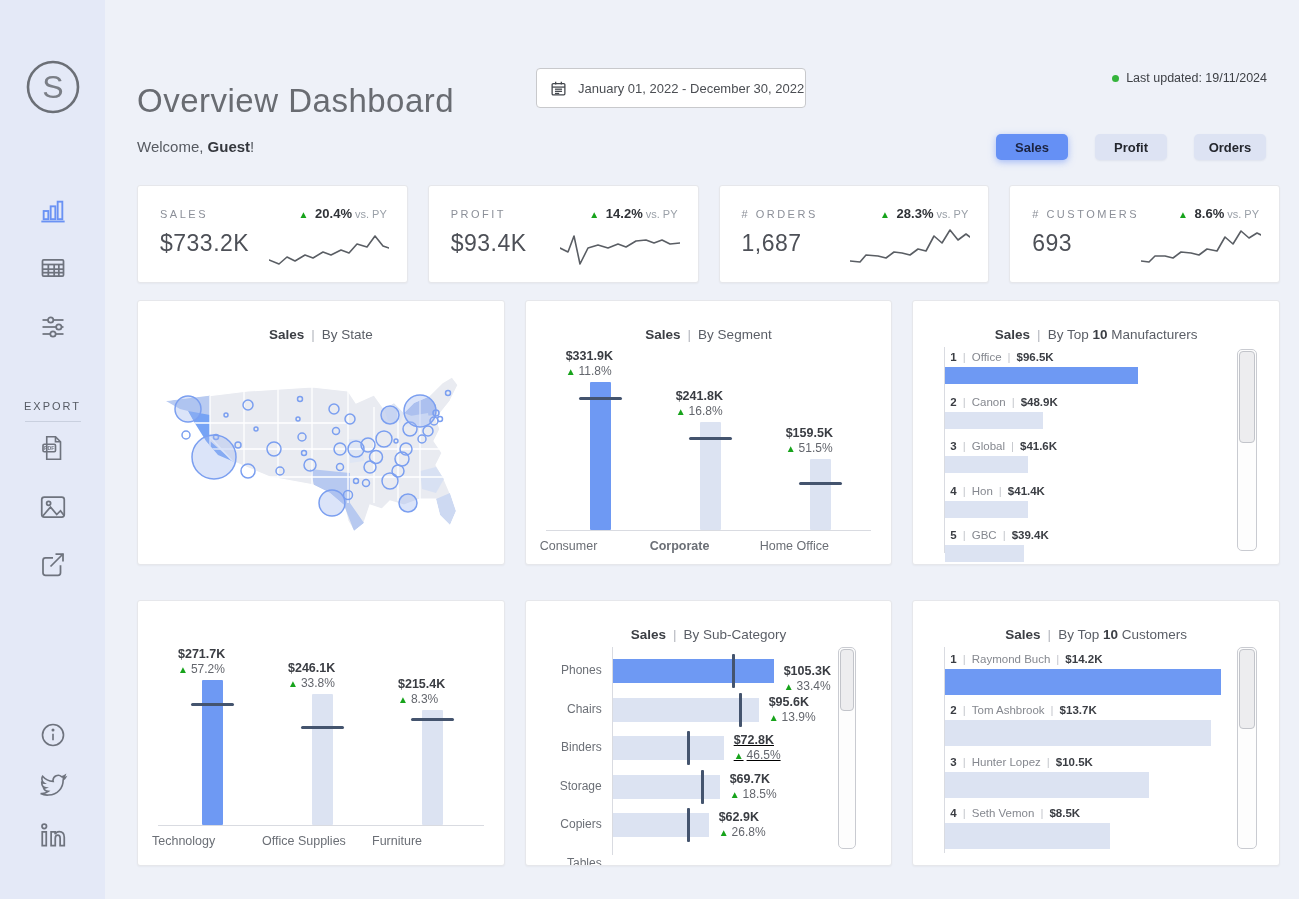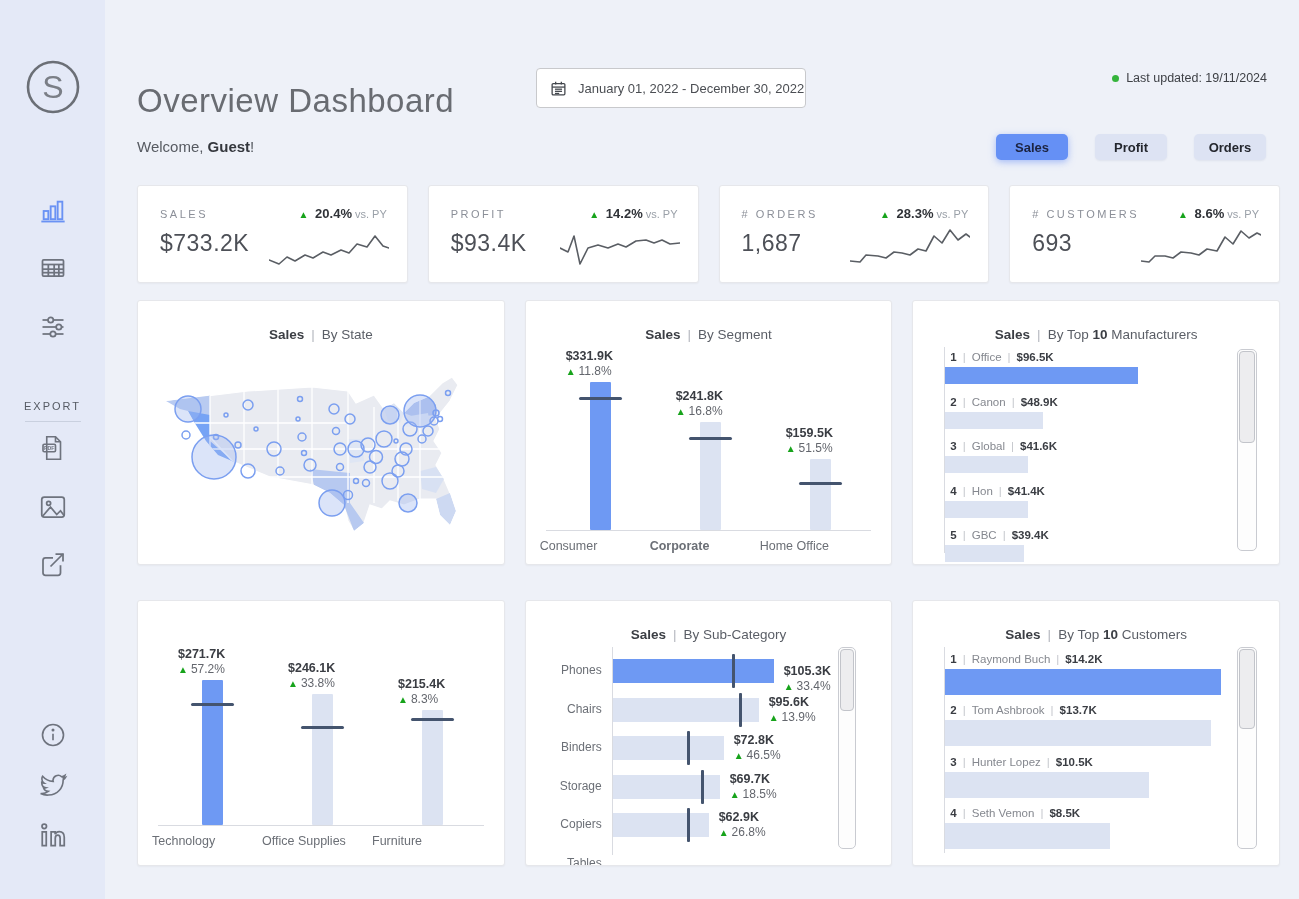--- a/index.html
+++ b/index.html
@@ -390,21 +390,21 @@
           <div class="hbar hl" style="left: 87px; top: 58px; width: 161px; height: 24px;"></div>
           <div class="htick" style="left: 206px; top: 53px;"></div>
           <div class="hval" style="left: 258px; top: 55px; margin-top: 8px;"><span class="bv">$105.3K</span><br><span class="tri">▲</span><span class="dv">33.4%</span></div>
           <div class="hlabel" style="left: 0px; top: 101px; width: 76px;">Chairs</div>
           <div class="hbar" style="left: 87px; top: 97px; width: 146px; height: 24px;"></div>
           <div class="htick" style="left: 213px; top: 92px;"></div>
           <div class="hval" style="left: 243px; top: 94px;"><span class="bv">$95.6K</span><br><span class="tri">▲</span><span class="dv">13.9%</span></div>
           <div class="hlabel" style="left: 0px; top: 139px; width: 76px;">Binders</div>
           <div class="hbar" style="left: 87px; top: 135px; width: 111px; height: 24px;"></div>
           <div class="htick" style="left: 161px; top: 130px;"></div>
-          <div class="hval" style="left: 208px; top: 132px;"><span class="bv">$72.8K</span><br><span class="tri">▲</span><span class="dv">46.5%</span></div>
+          <div class="hval" style="left: 208px; top: 132px; text-decoration: underline;"><span class="bv">$72.8K</span><br><span class="tri">▲</span><span class="dv">46.5%</span></div>
           <div class="hlabel" style="left: 0px; top: 178px; width: 76px;">Storage</div>
           <div class="hbar" style="left: 87px; top: 174px; width: 107px; height: 24px;"></div>
           <div class="htick" style="left: 175px; top: 169px;"></div>
           <div class="hval" style="left: 204px; top: 171px;"><span class="bv">$69.7K</span><br><span class="tri">▲</span><span class="dv">18.5%</span></div>
           <div class="hlabel" style="left: 0px; top: 216px; width: 76px;">Copiers</div>
           <div class="hbar" style="left: 87px; top: 212px; width: 96px; height: 24px;"></div>
           <div class="htick" style="left: 161px; top: 207px;"></div>
           <div class="hval" style="left: 193px; top: 209px;"><span class="bv">$62.9K</span><br><span class="tri">▲</span><span class="dv">26.8%</span></div>
           <div class="hlabel" style="left: 0px; top: 255px; width: 76px;">Tables</div>
         </div>

